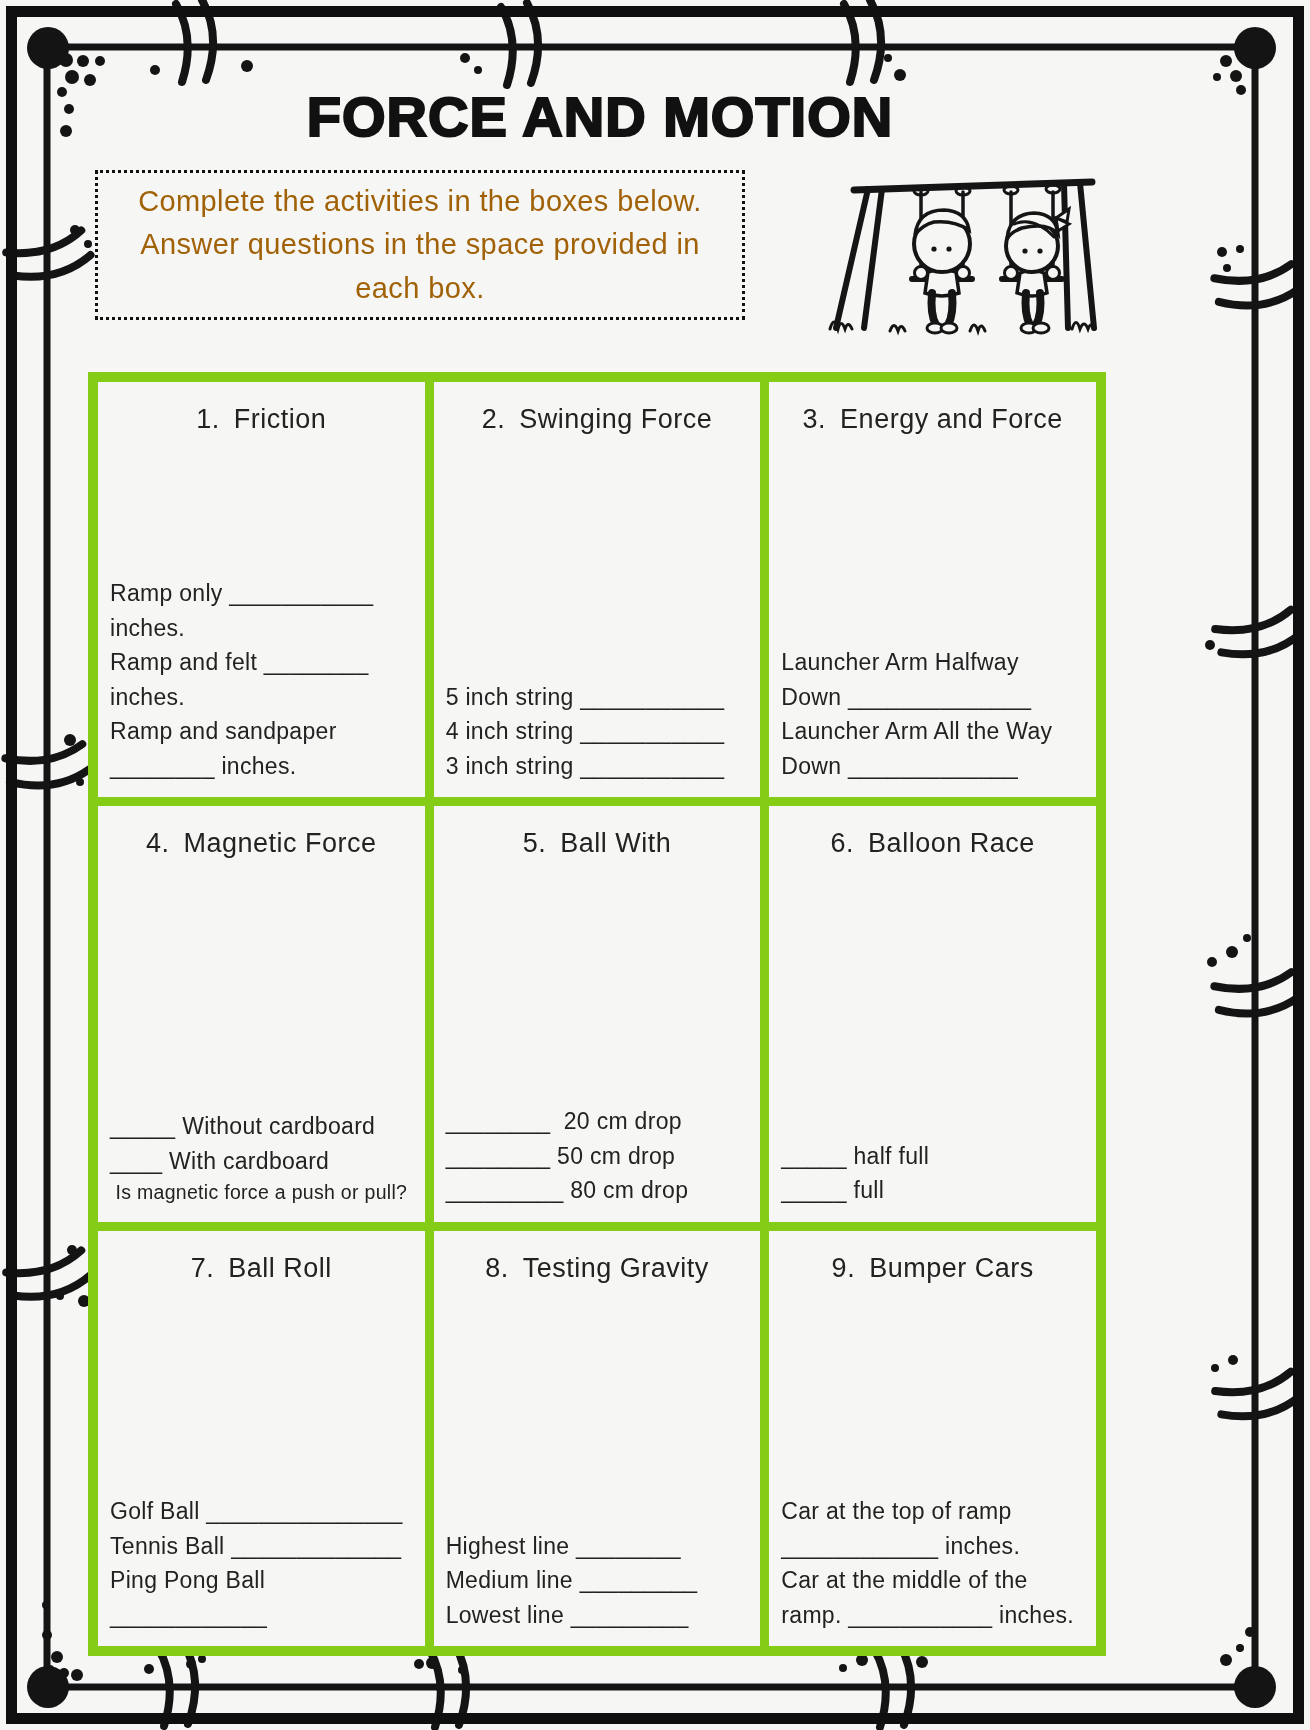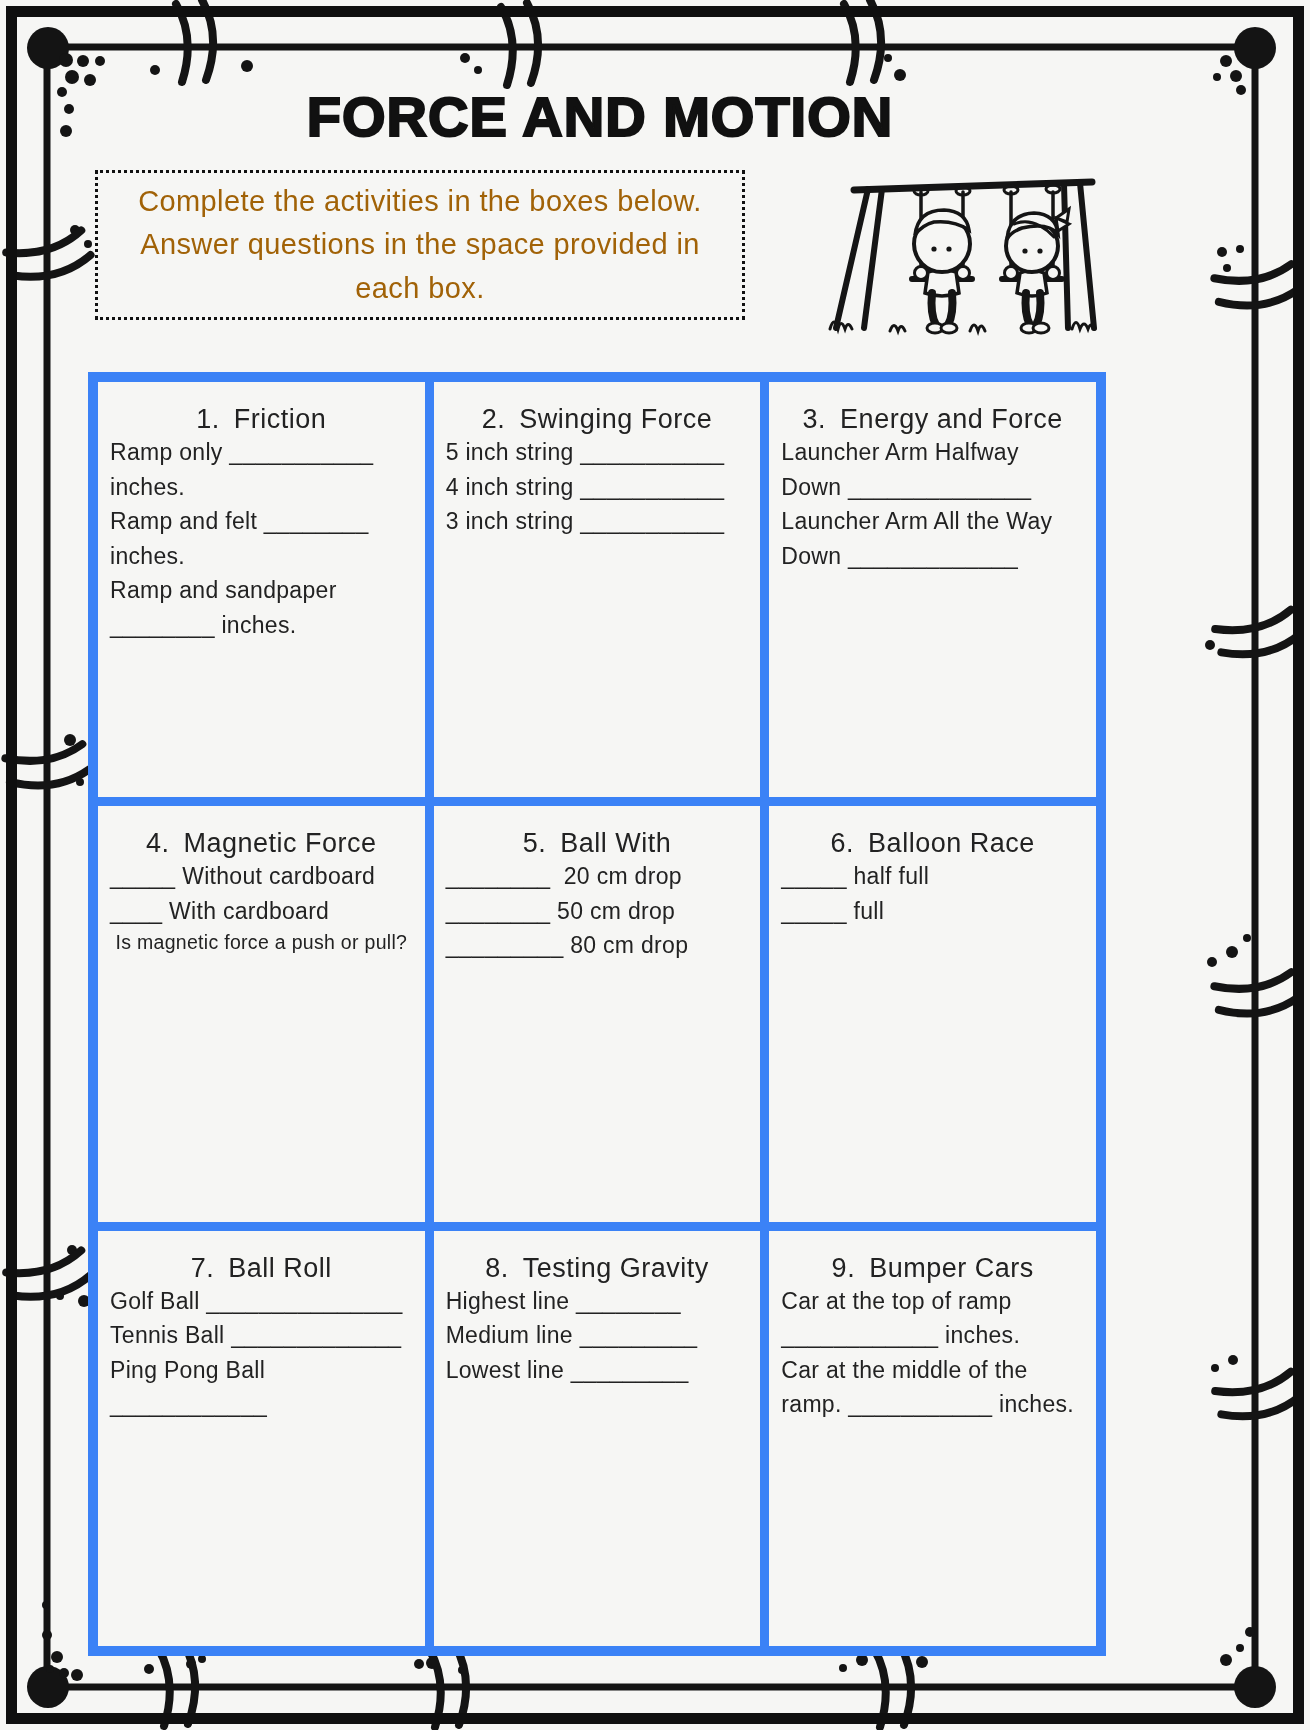--- a/index.html
+++ b/index.html
@@ -20,33 +20,33 @@
   .instructions-box{
     position:absolute;left:95px;top:170px;width:650px;height:150px;
     border:3.5px dotted #111;box-sizing:border-box;
     display:flex;align-items:center;justify-content:center;
     text-align:center;font-size:29px;line-height:1.5;letter-spacing:.4px;
     padding:0 34px;color:#a16207;
   }
   .clipart{position:absolute;left:828px;top:152px;width:282px;height:186px;}
   .grid{
     position:absolute;left:88px;top:372px;width:1018px;height:1284px;
-    background:#3b82f6;box-sizing:border-box;padding:10px;
+    background:#84cc16;box-sizing:border-box;padding:10px;
     display:grid;grid-template-columns:repeat(3,1fr);grid-template-rows:repeat(3,1fr);gap:9px;
   }
   .cell{
     background:#f6f6f4;box-sizing:border-box;padding:10px 12px 14px;
     display:flex;flex-direction:column;color:#222;
   }
   .cell-title{
     text-align:center;font-size:27px;margin-top:12px;letter-spacing:.5px;white-space:pre-wrap;
   }
   .cell-number{margin-right:14px;}
   .cell-lines{
-    flex:1;display:flex;flex-direction:column;justify-content:flex-start;
+    flex:1;display:flex;flex-direction:column;justify-content:flex-end;
     font-size:23px;letter-spacing:.3px;
   }
   .cell-line{line-height:1.5;white-space:pre-wrap;}
   .cell-question{font-size:19.5px;text-align:center;}
 </style>
 </head>
 <body>
 
 <svg class="deco-svg" viewBox="0 0 1310 1730" xmlns="http://www.w3.org/2000/svg">
   <defs>

